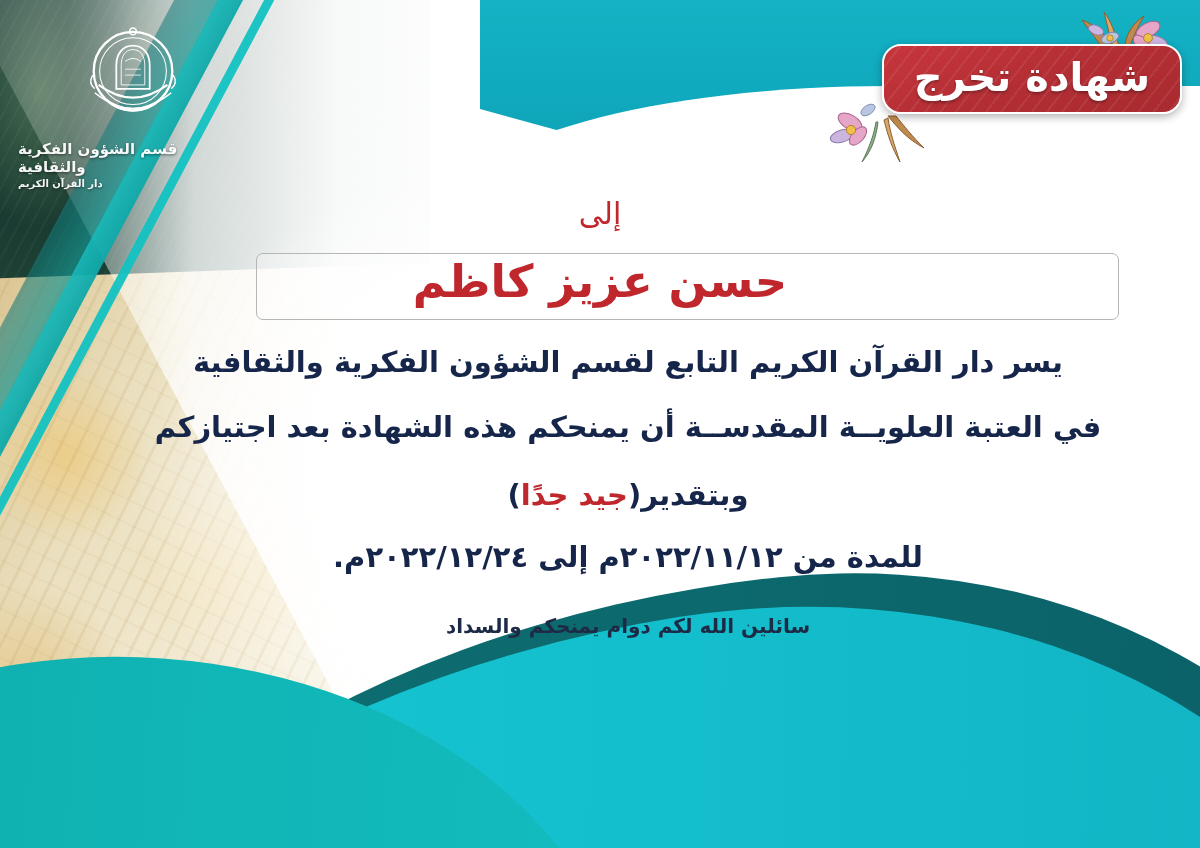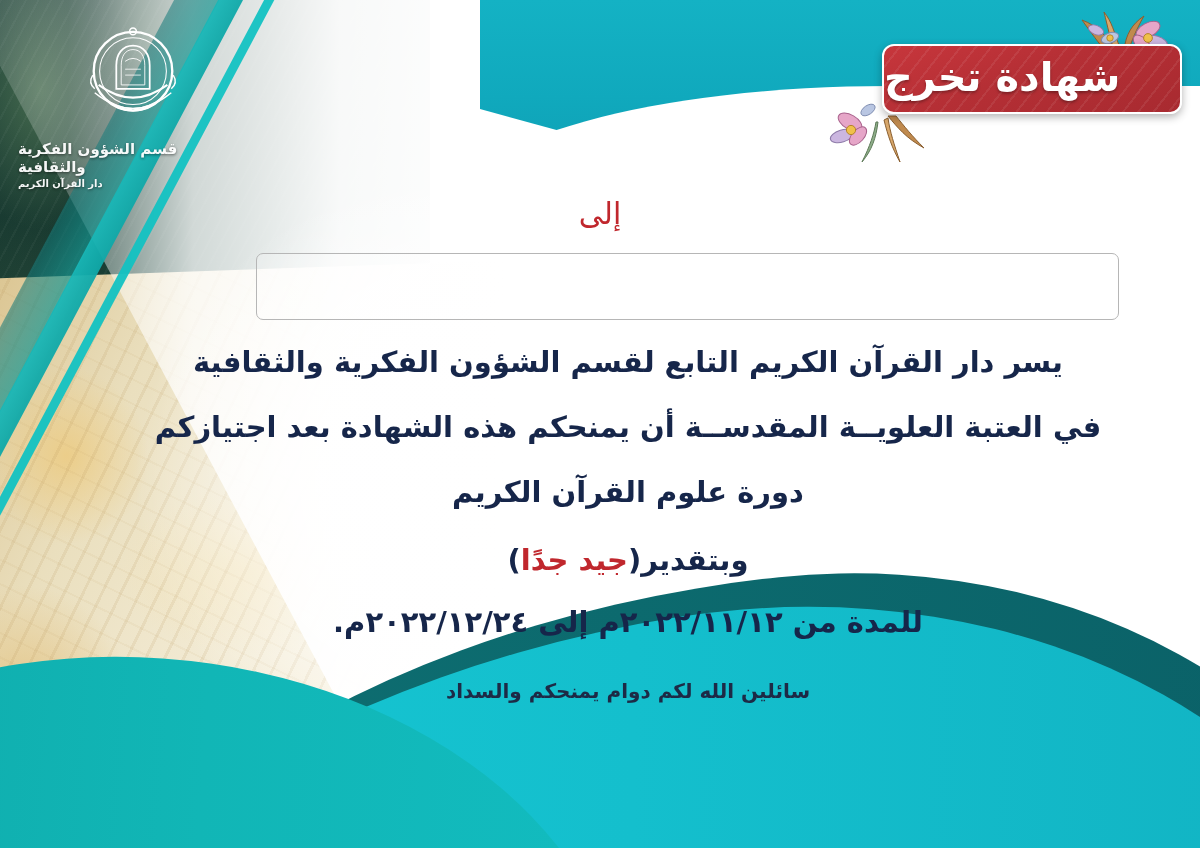--- a/index.html
+++ b/index.html
@@ -134,23 +134,23 @@
 
   
   .banner-wrap{
     position:absolute;right:18px;top:44px;
     width:300px;height:70px;
   }
   .banner{
     position:absolute;inset:0;
     background:linear-gradient(160deg,#c7363c 0%,#b52f35 45%,#a82a30 100%);
     border:2px solid #ffffff;
-    border-radius:12px;
+    border-radius:19px;
     box-shadow:0 3px 9px rgba(0,0,0,.30);
-    display:flex;align-items:center;justify-content:flex-end;
+    display:flex;align-items:center;justify-content:center;
     overflow:hidden;
   }
   .banner::before{
     content:"";position:absolute;inset:0;
     background:repeating-linear-gradient(128deg,
       rgba(255,255,255,.07) 0px,rgba(255,255,255,.07) 2px,
       transparent 2px,transparent 12px);
   }
   .banner-text{
     position:relative;
@@ -287,25 +287,25 @@
       </g>
     </svg>
 
     <div class="banner">
       <span class="banner-text">شهادة تخرج</span>
     </div>
   </div>
 
   <div class="to-label">إلى</div>
   <div class="name-box"></div>
+  <div class="name-text">حسن عزيز كاظم</div>
 
   <div class="body">
     <div class="body-line">يسر دار القرآن الكريم التابع لقسم الشؤون الفكرية والثقافية</div>
     <div class="body-line">في العتبة العلويــة المقدســة أن يمنحكم هذه الشهادة بعد اجتيازكم</div>
-    <div class="body-line">دورة علوم القرآن الكريم</div>
 
     <div class="grade-line"><span>وبتقدير(</span><span class="grade-value">جيد جدًا</span><span>)</span></div>
 
     <div class="date-line">للمدة من ٢٠٢٢/١١/١٢م إلى ٢٠٢٢/١٢/٢٤م.</div>
 
     <div class="closing-line">سائلين الله لكم دوام يمنحكم والسداد</div>
   </div>
 
 </div>
 

